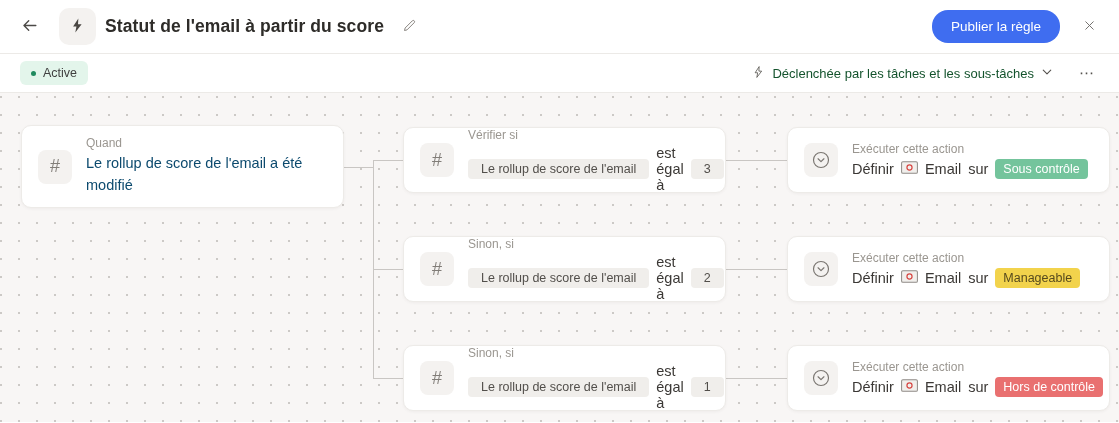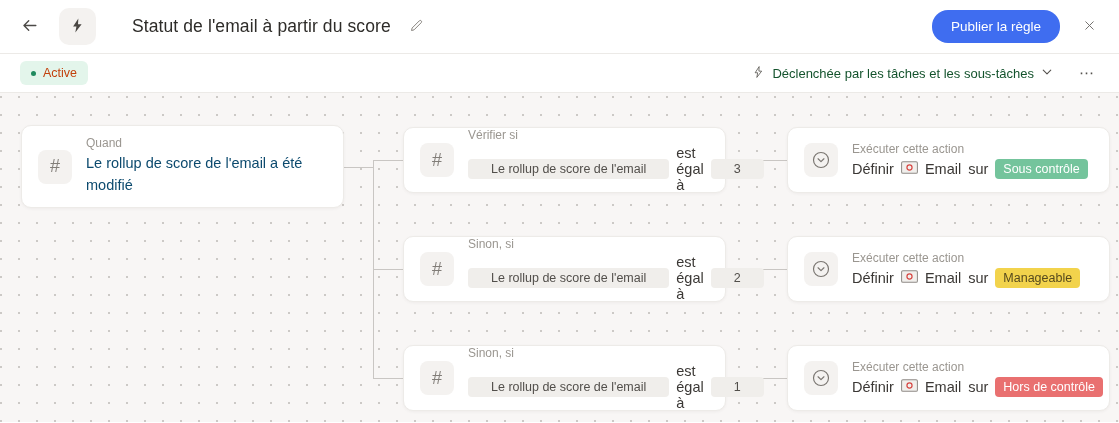--- a/index.html
+++ b/index.html
@@ -25,23 +25,23 @@
   }
   .bolt-square {
     width: 37px; height: 37px;
     margin-left: 16px;
     border-radius: 10px;
     background: #f4f2f0;
     display: flex; align-items: center; justify-content: center;
     cursor: pointer; border: none;
   }
   .rule-title {
-    margin-left: 36px;
+    margin-left: 9px;
     font-size: 17.5px;
-    font-weight: 400;
+    font-weight: 700;
     color: #2e2c29;
     letter-spacing: .1px;
   }
   .edit-btn { margin-left: 14px; }
   .spacer { flex: 1; }
   .publish-btn {
     background: #3f6df0;
     color: #ffffff;
     font-family: inherit;
     font-size: 13.5px;
@@ -57,21 +57,21 @@
     height: 39px;
     display: flex;
     align-items: center;
     padding: 0 24px 0 20px;
     background: #ffffff;
     border-bottom: 1px solid #eceae7;
   }
   .active-badge {
     display: inline-flex; align-items: center; gap: 7px;
     background: #e3f5eb;
-    color: #c2410c;
+    color: #404040;
     font-size: 12.5px;
     border-radius: 6px;
     padding: 5px 11px;
     cursor: pointer;
   }
   .active-dot { width: 5px; height: 5px; border-radius: 50%; background: #1f8a5e; }
   .trigger-scope {
     display: inline-flex; align-items: center; gap: 7px;
     font-size: 13px; color: #14532d; cursor: pointer;
   }
@@ -114,21 +114,21 @@
   }
   .card-body { display: flex; flex-direction: column; gap: 3px; }
   .card-label { font-size: 12px; color: #9a9690; }
   .card-text { font-size: 14.5px; color: #0c4a6e; line-height: 1.5; }
   .card-row { display: flex; align-items: center; gap: 7px; font-size: 14.5px; color: #3b3835; }
   .chip {
     background: #f0eeeb;
     color: #524f4b;
     font-size: 12.5px;
     border-radius: 4px;
-    padding: 3px 23px;
+    padding: 3px 13px;
     white-space: nowrap;
   }
   .status-badge {
     font-size: 12.5px;
     border-radius: 4px;
     padding: 3px 8px;
     white-space: nowrap;
   }
   .conn { position: absolute; background: #c9c6c3; }
 

